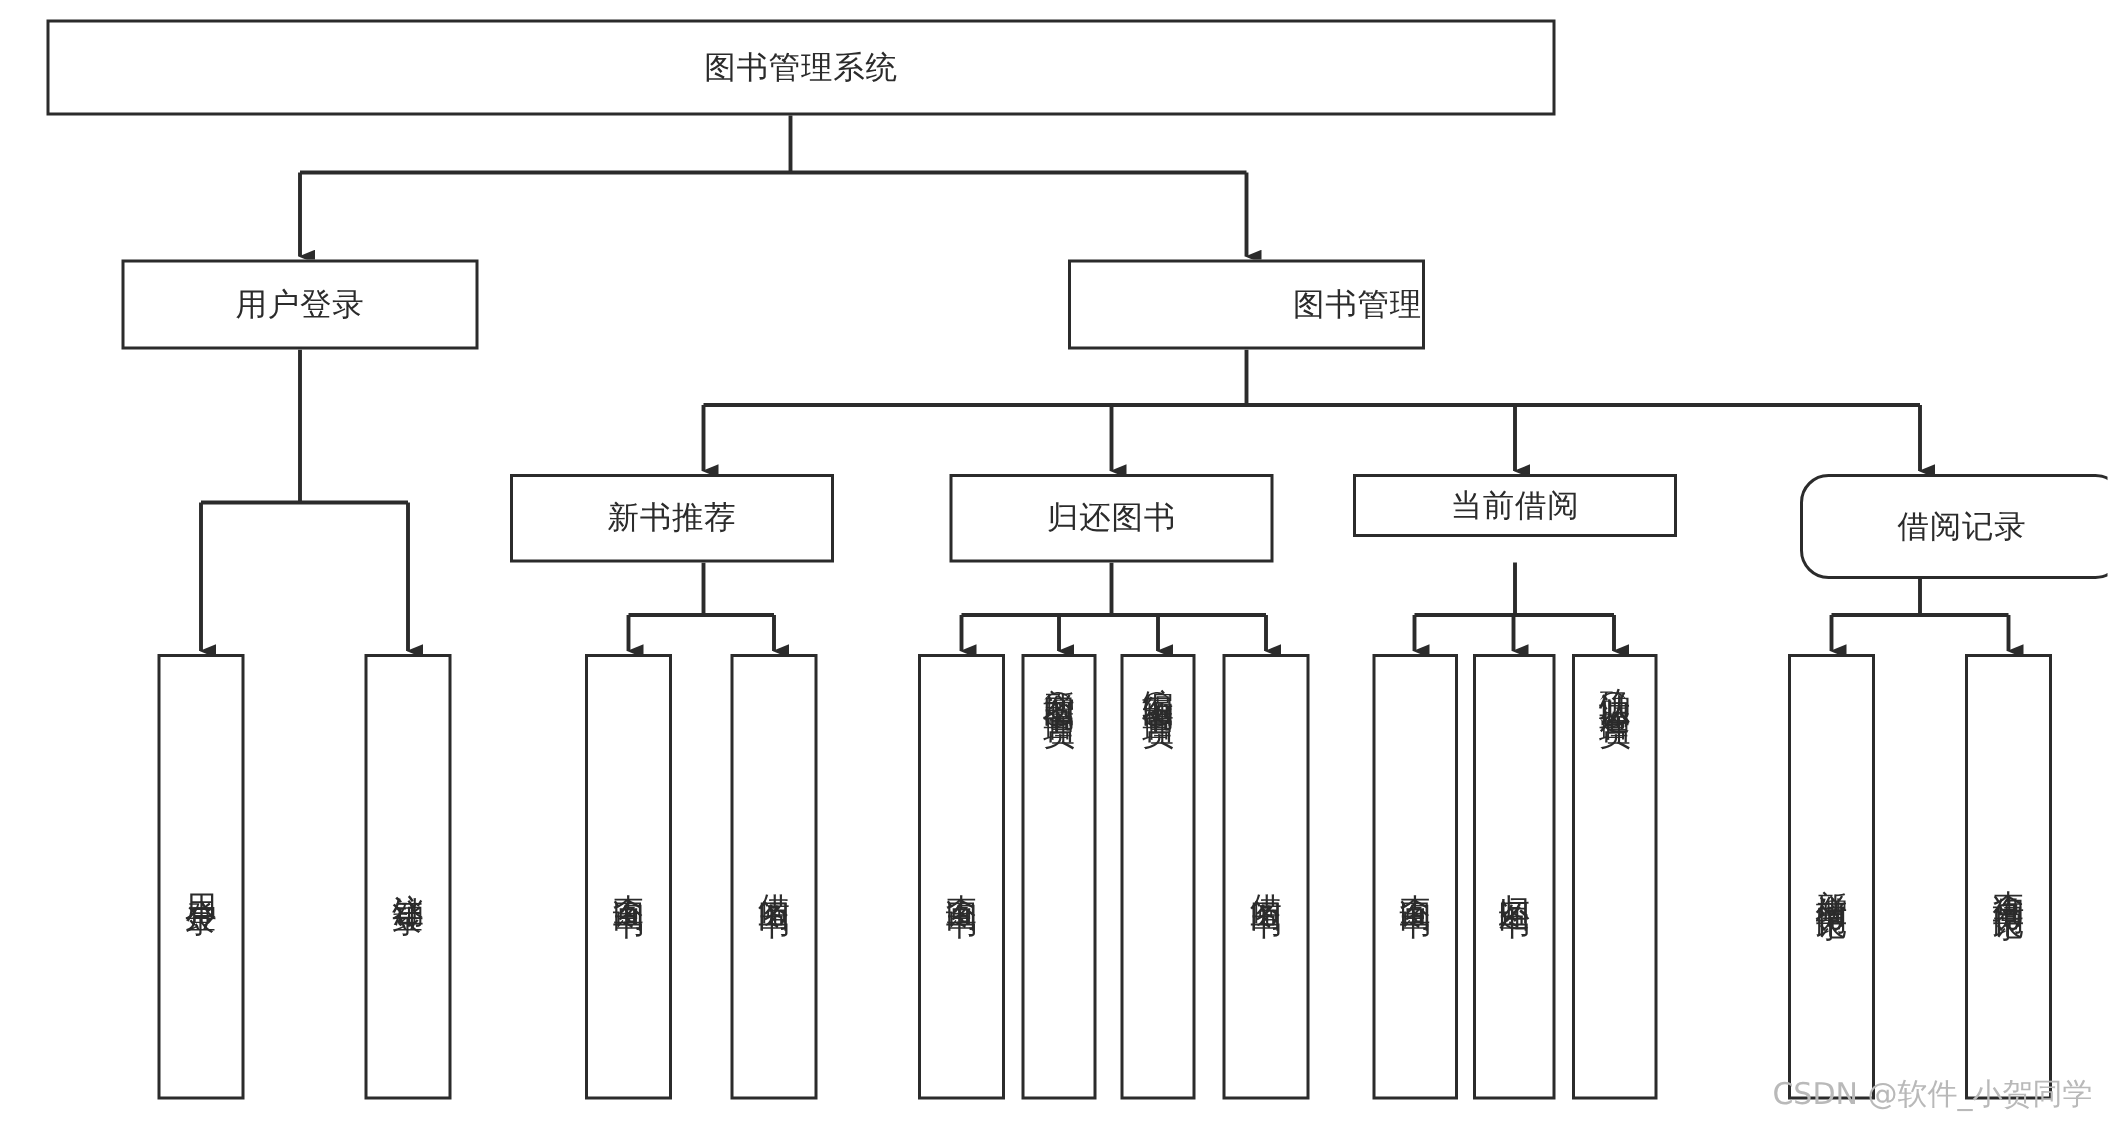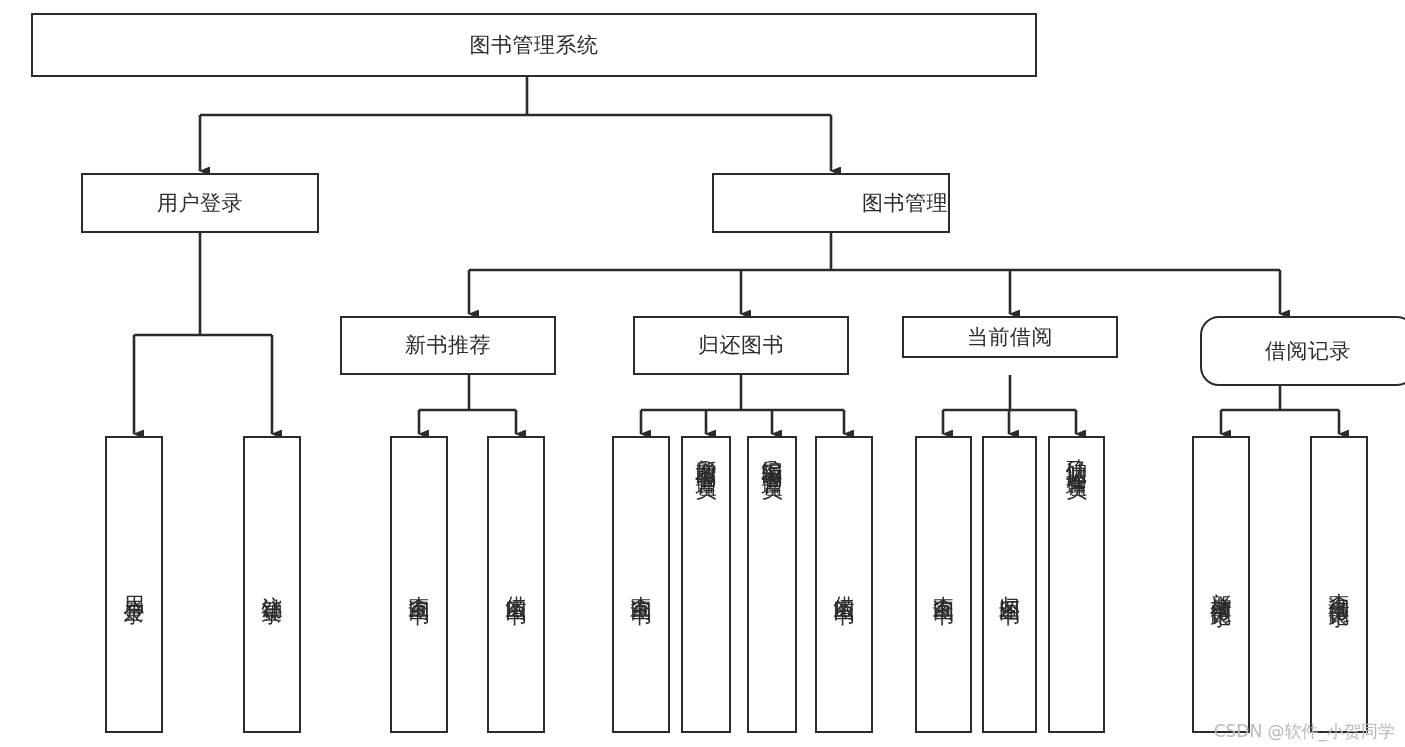--- a/index.html
+++ b/index.html
@@ -58,21 +58,21 @@
     text-orientation: upright;
     font-size: 21px;
     line-height: 1.05;
     letter-spacing: 3px;
     white-space: nowrap;
   }
   .watermark {
     position: absolute;
     right: 10px;
     bottom: 4px;
-    font-size: 17px;
+    font-size: 20px;
     color: #b9b9b9;
     white-space: nowrap;
     font-family: "DejaVu Sans", "Liberation Sans", sans-serif;
   }
 </style>
 </head>
 <body>
 
 <div id="diagram-root">
 

